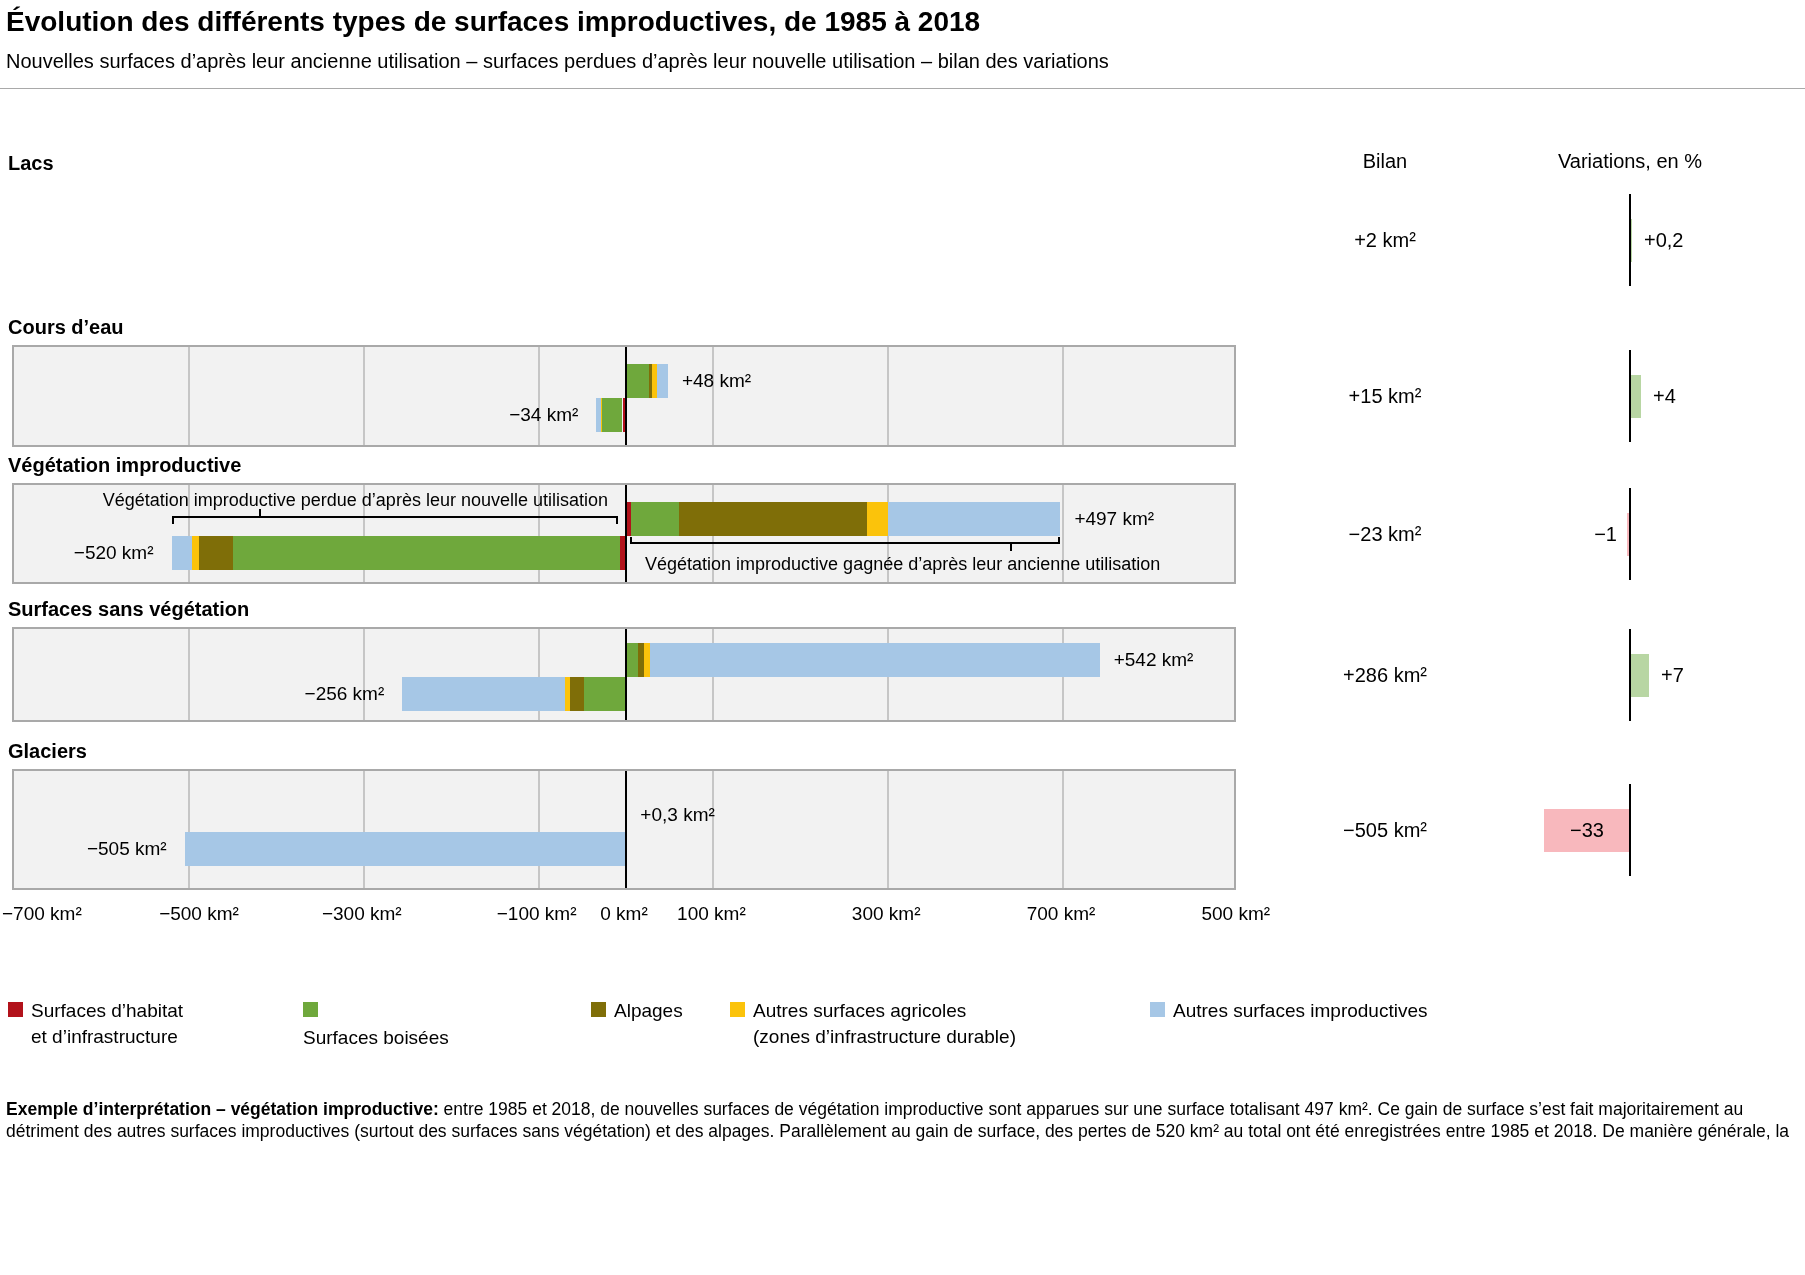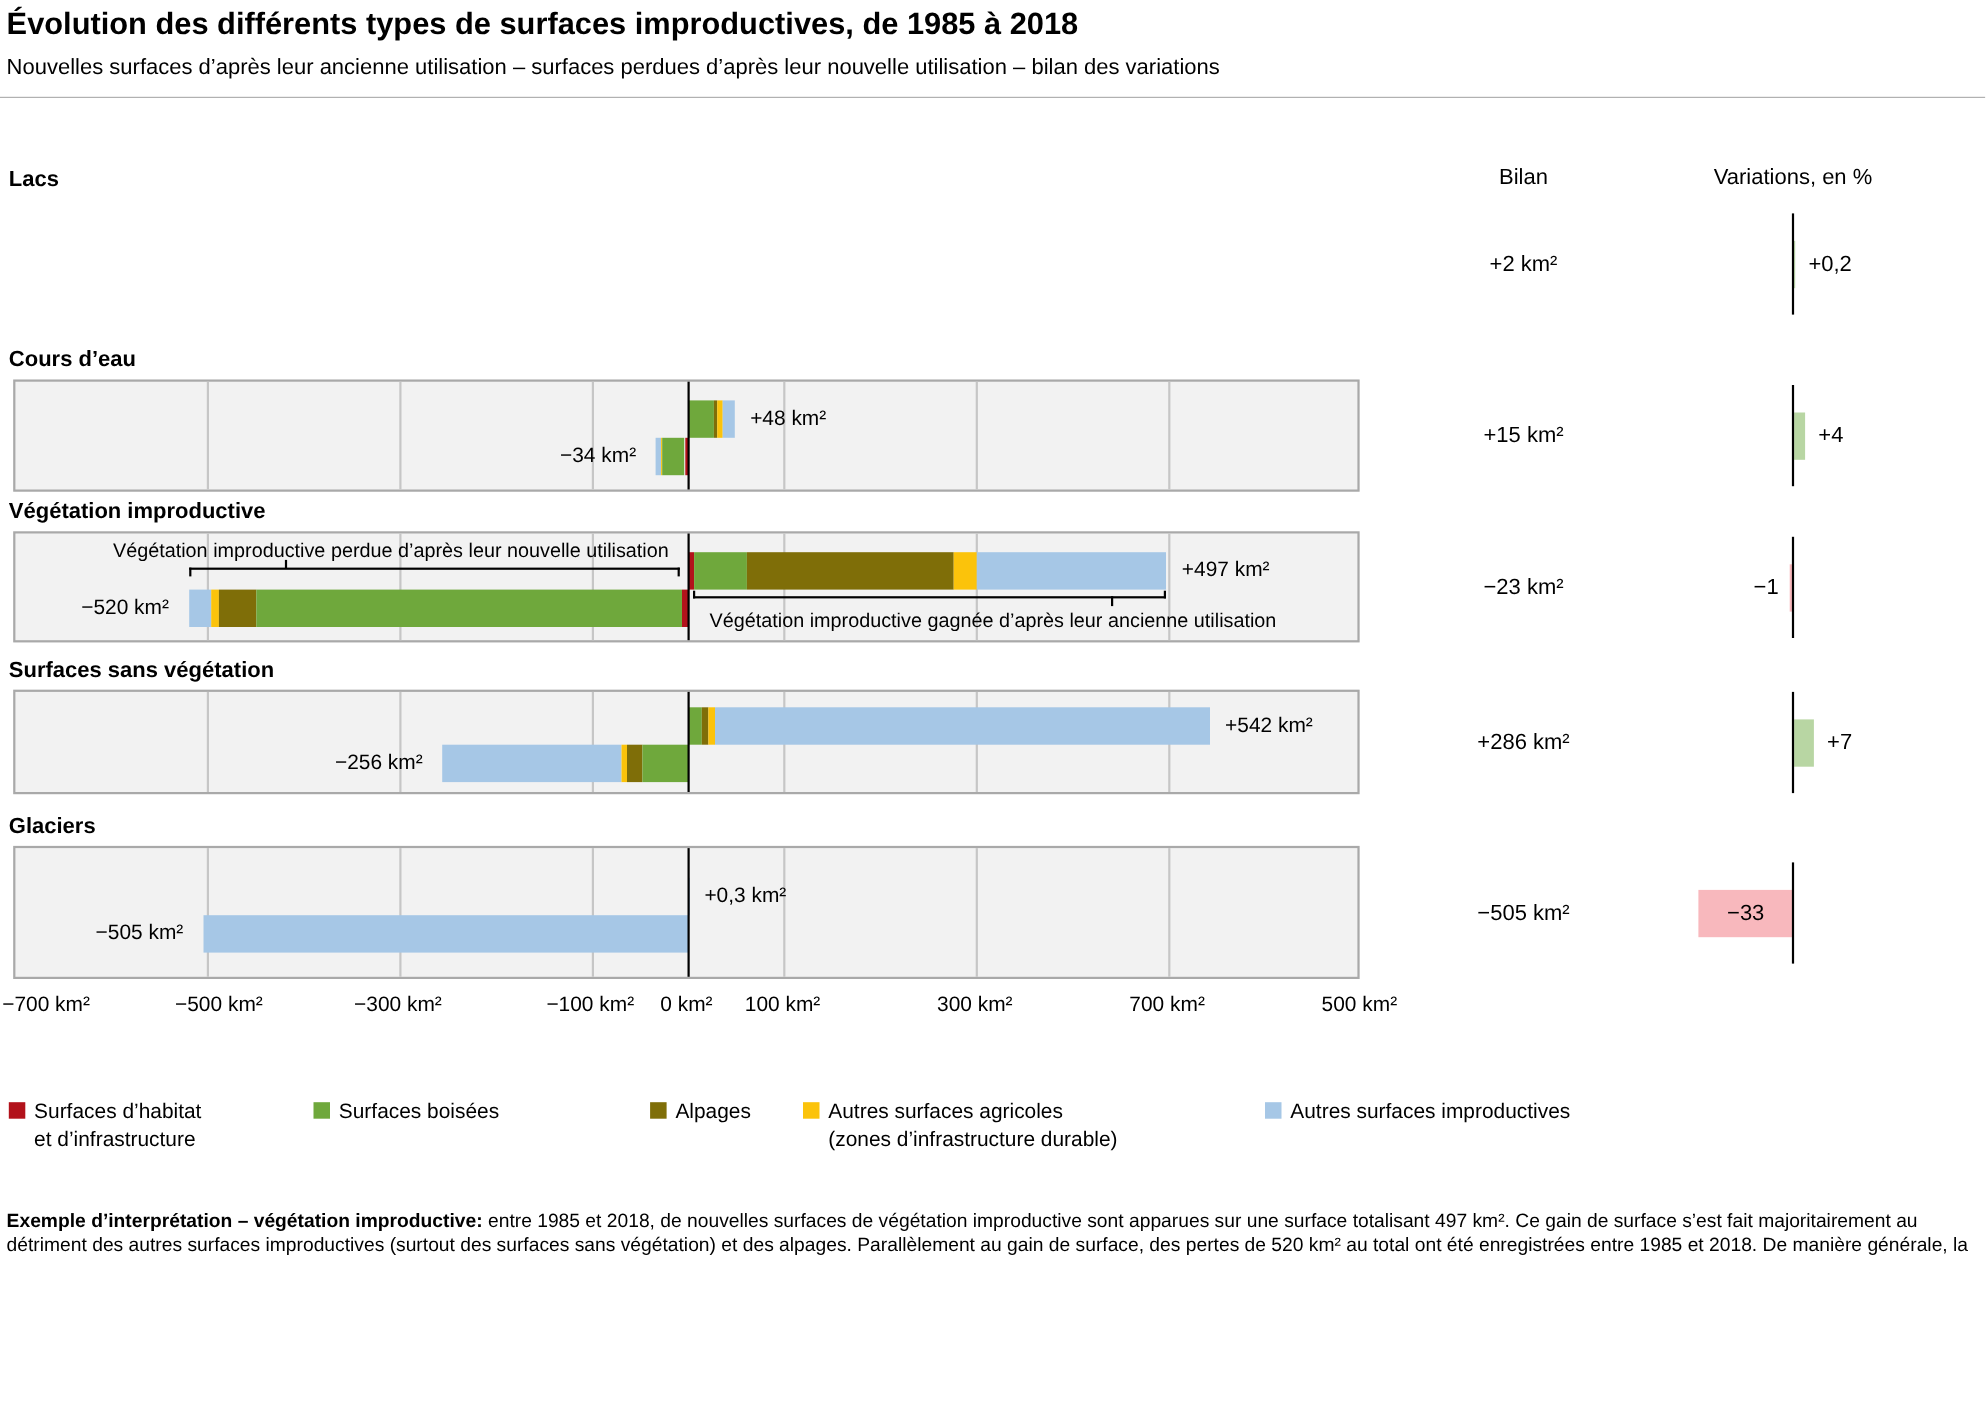--- a/index.html
+++ b/index.html
@@ -163,21 +163,21 @@
       <div class="tick" style="top: 0px; left: 1235.8px; transform: translateX(-50%);">500 km²</div>
     </div>
   <div id="legend" class="abs" style="left:0;top:998px;width:1805px;height:64px">
       <div class="legend-item" style="left: 8px; top: 0px;">
         <div class="sw" style="background: rgb(178, 18, 27);"></div>
         <div class="legend-text">
           <div>Surfaces d’habitat</div>
           <div>et d’infrastructure</div>
         </div>
       </div>
-      <div class="legend-item" style="left: 285px; top: 0px;">
+      <div class="legend-item" style="left: 303px; top: 0px; flex-direction: column;">
         <div class="sw" style="background: rgb(111, 168, 60);"></div>
         <div class="legend-text">
           <div>Surfaces boisées</div>
         </div>
       </div>
       <div class="legend-item" style="left: 555px; top: 0px; padding-left: 36px;">
         <div class="sw" style="background: rgb(127, 110, 8);"></div>
         <div class="legend-text">
           <div>Alpages</div>
         </div>

